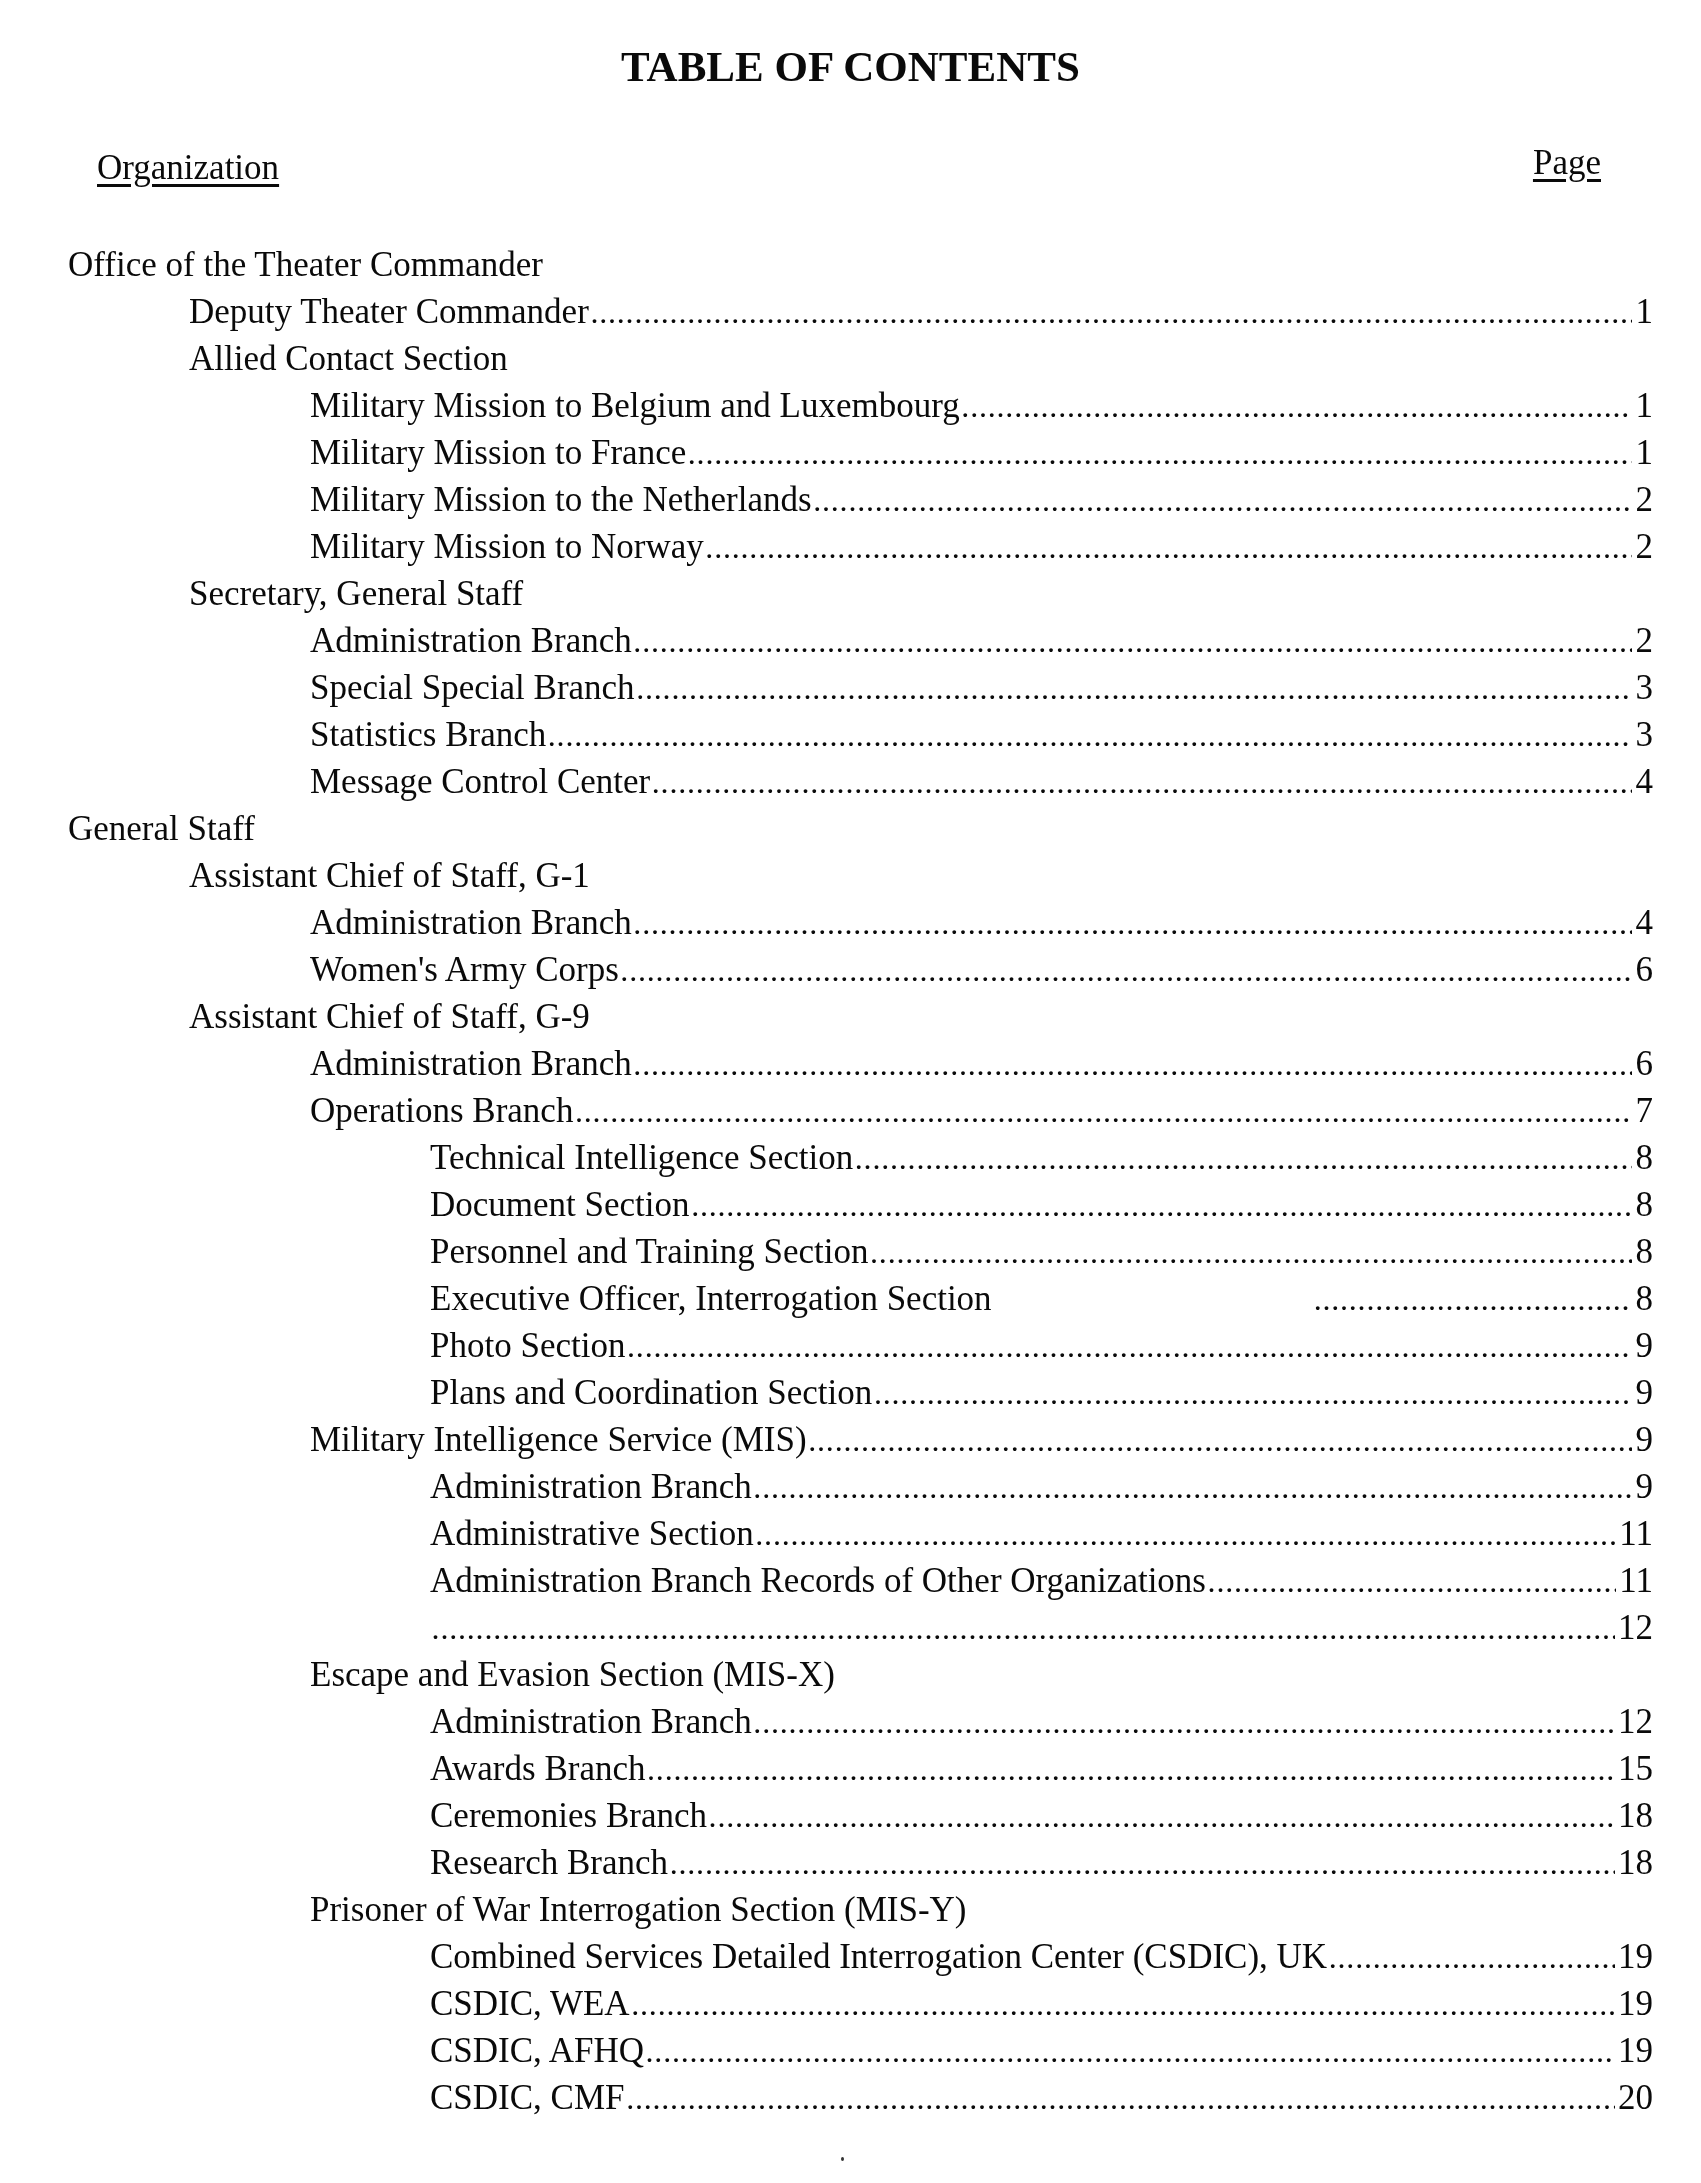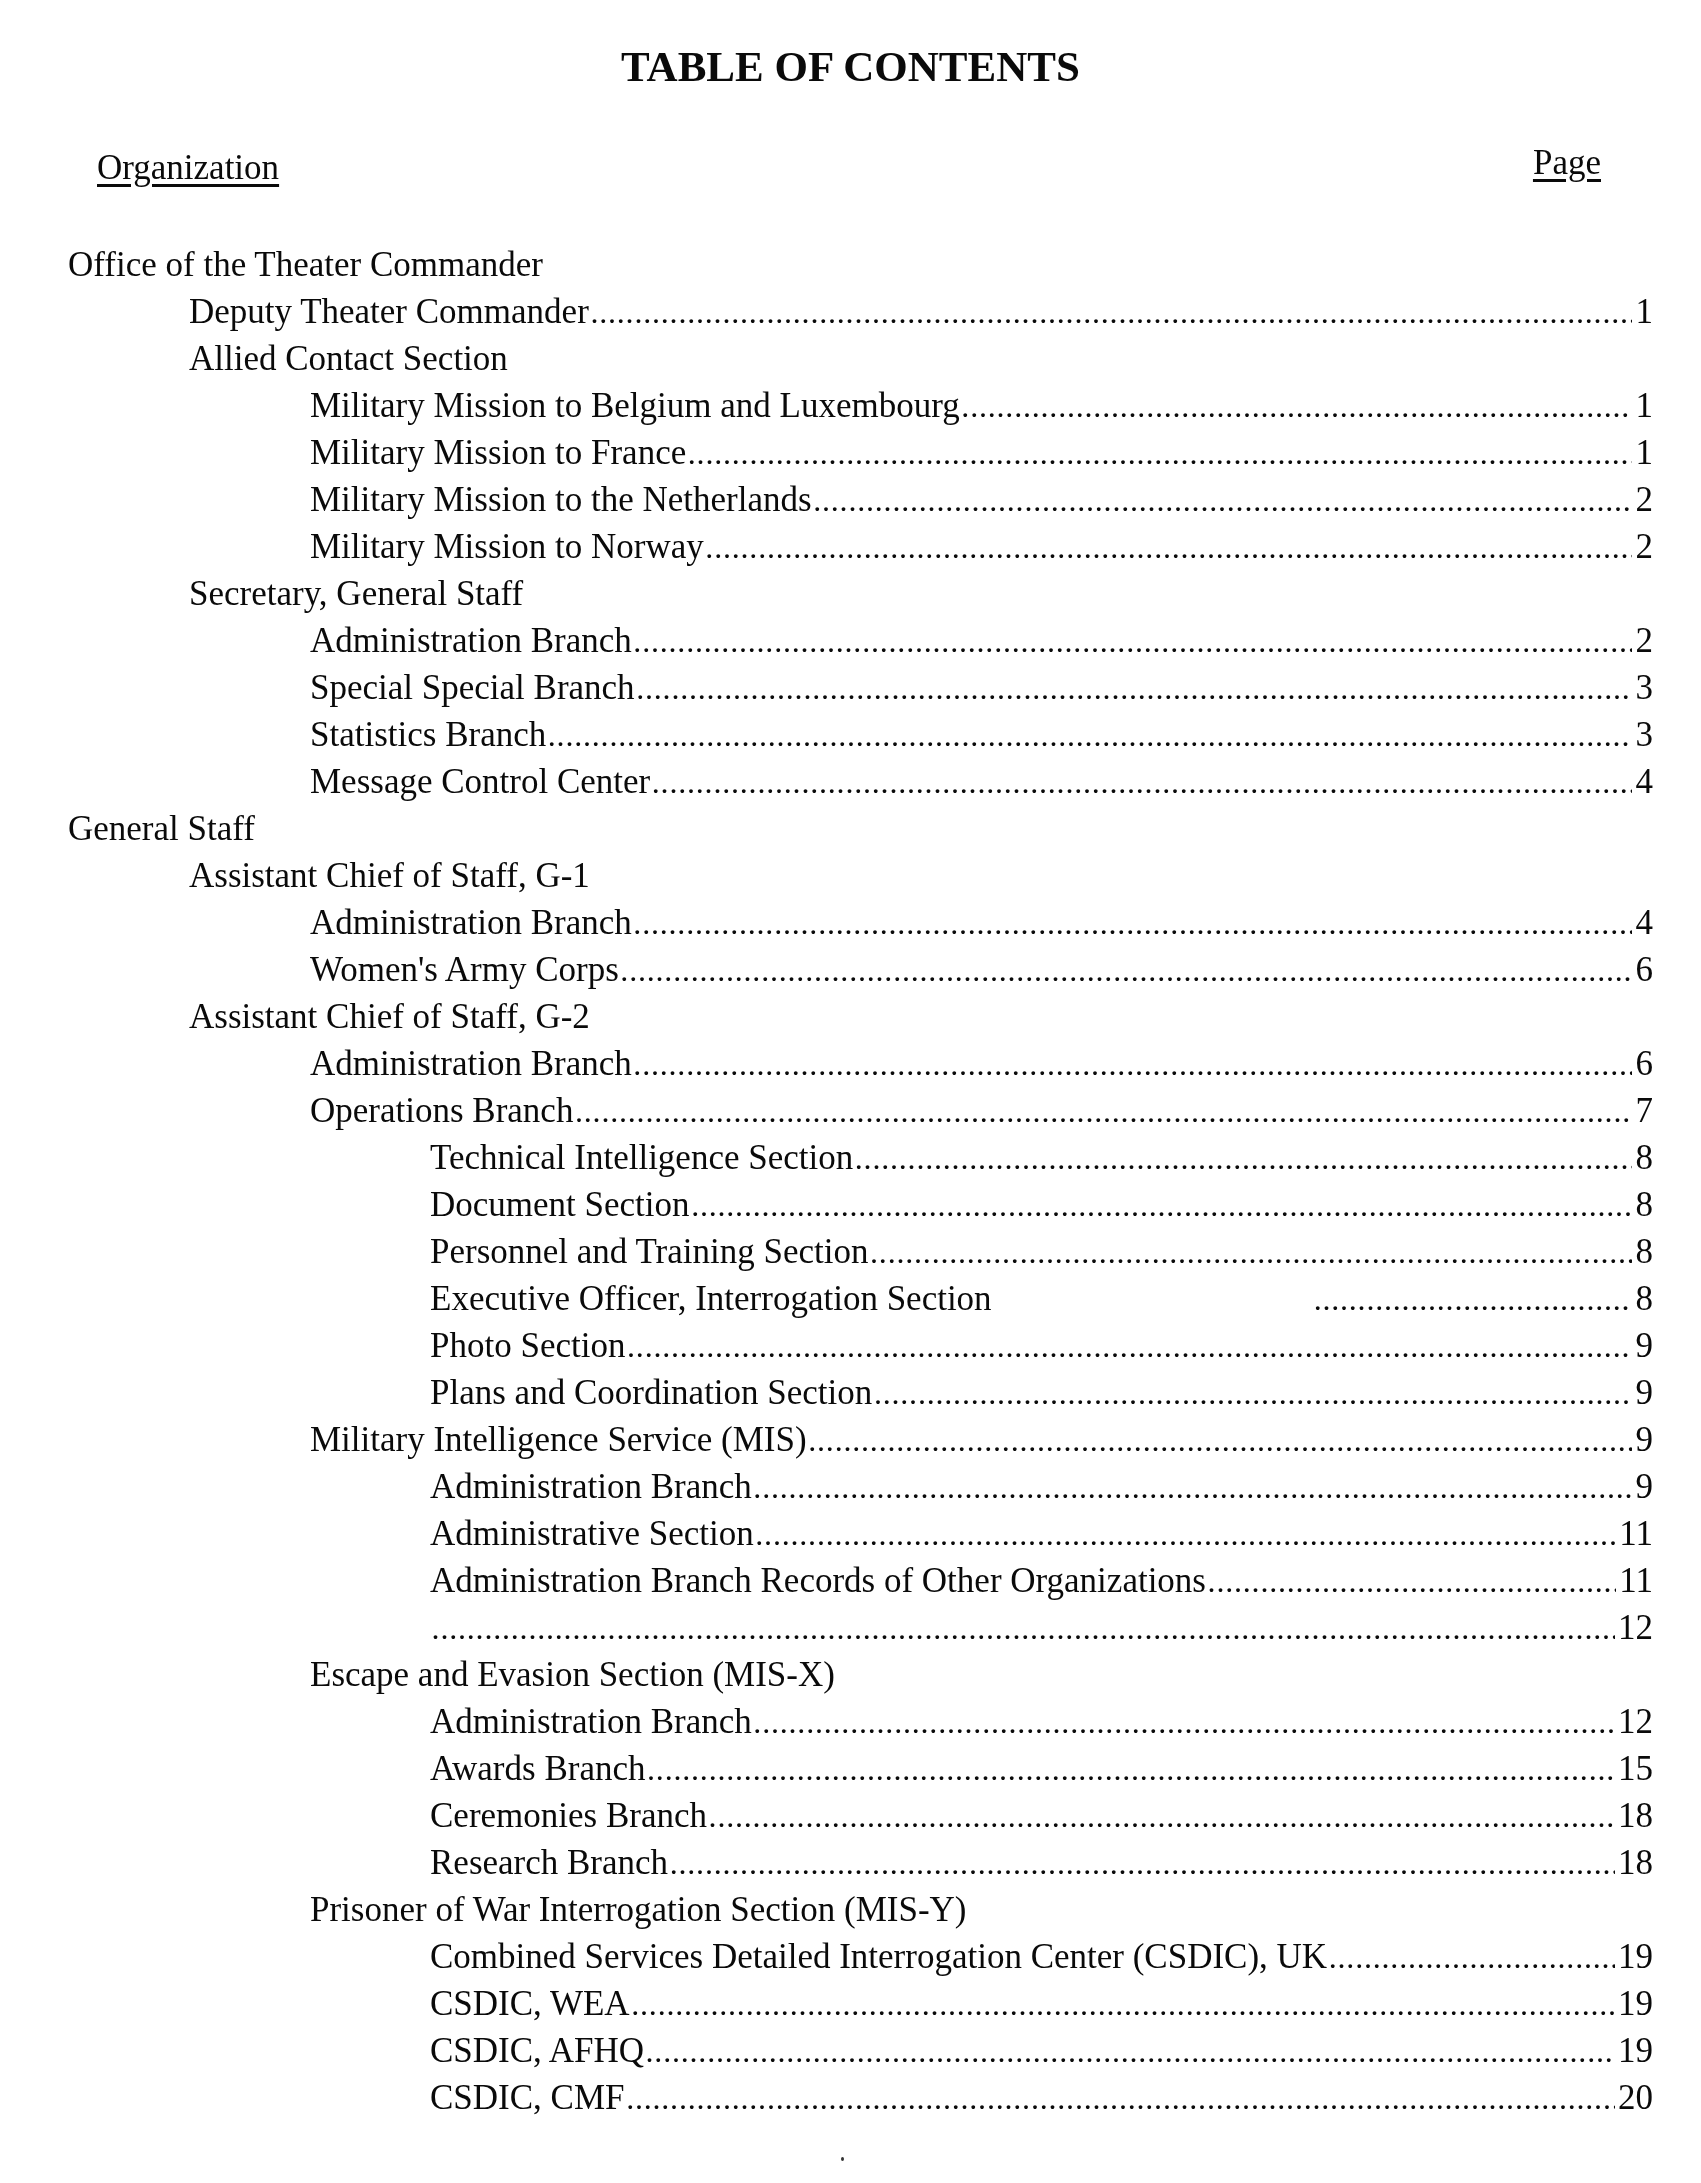--- a/index.html
+++ b/index.html
@@ -156,21 +156,21 @@
       <span class="label">Administration Branch</span>
       <span class="leader"></span>
       <span class="page">4</span>
     </div>
     <div class="row lvl2 has-page">
       <span class="label">Women's Army Corps</span>
       <span class="leader"></span>
       <span class="page">6</span>
     </div>
     <div class="row lvl1">
-      <span class="label">Assistant Chief of Staff, G-2</span>
+      <span class="label">Assistant Chief of Staff, G-9</span>
     </div>
     <div class="row lvl2 has-page">
       <span class="label">Administration Branch</span>
       <span class="leader"></span>
       <span class="page">6</span>
     </div>
     <div class="row lvl2 has-page">
       <span class="label">Operations Branch</span>
       <span class="leader"></span>
       <span class="page">7</span>

